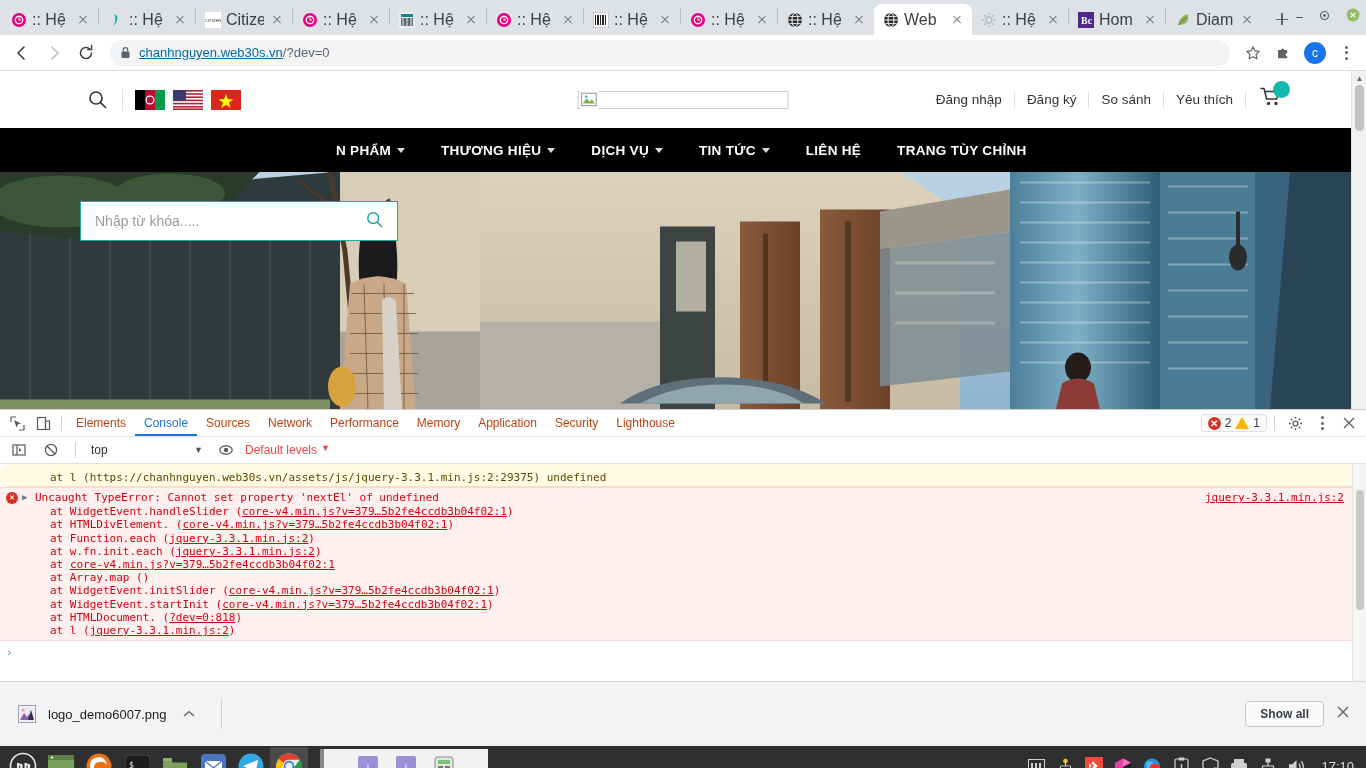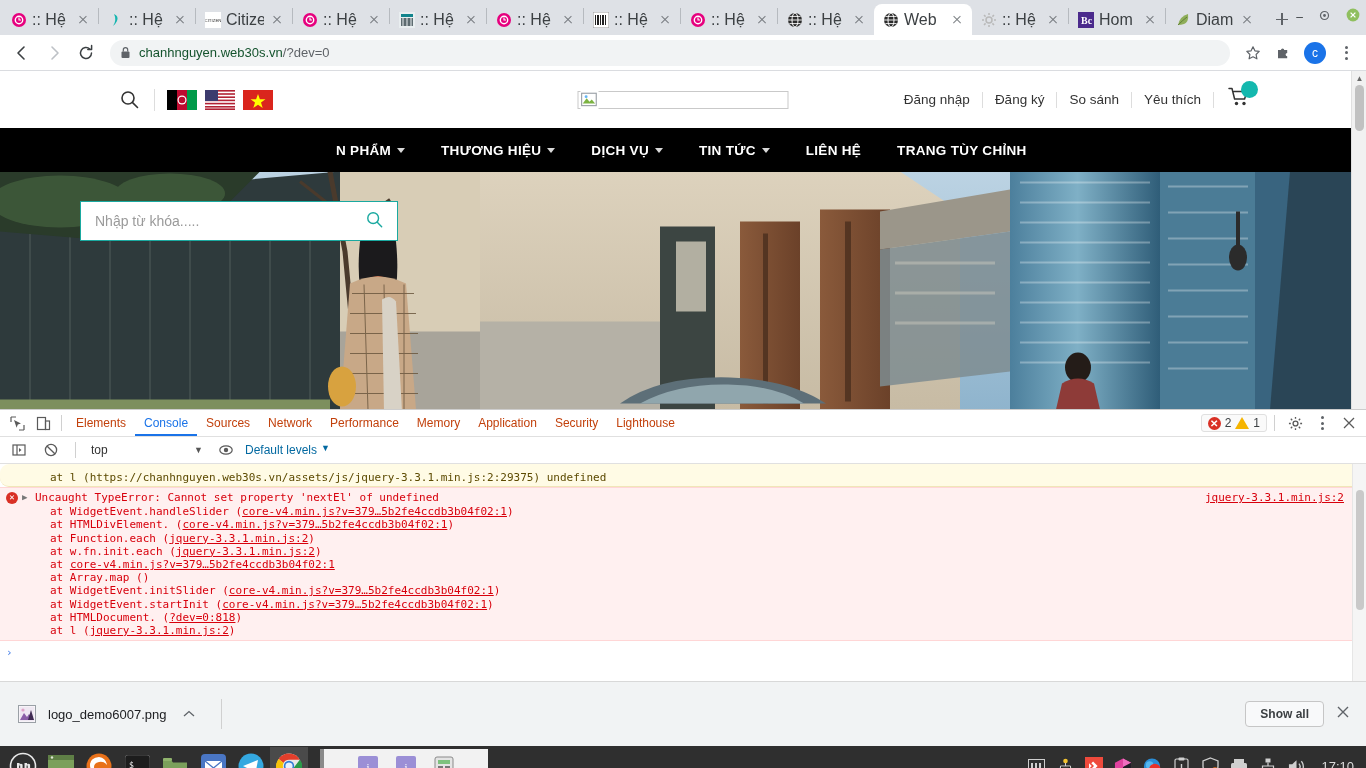--- a/index.html
+++ b/index.html
@@ -67,37 +67,37 @@
     justify-content: center; color: #5f6368; font-size: 17px;
     border-radius: 50%;
   }
   .navbtn.disabled { color: #bdc1c6; }
   .urlbox {
     flex: 1; height: 26px; background: #f1f3f4; border-radius: 13px;
     display: flex; align-items: center; padding: 0 10px; gap: 8px;
     margin: 0 6px; font-size: 13px; color: #202124;
   }
   .lock { width: 11px; height: 13px; position: relative; flex:none; }
-  .url-host { color: #14532d; }
+  .url-host { color: #0369a1; text-decoration: underline; }
   .url-path { color: #5f6368; }
   .omni-icon { width: 26px; height: 26px; display:flex; align-items:center;
     justify-content:center; color:#5f6368; font-size:15px; }
   .avatar {
     width: 22px; height: 22px; border-radius: 50%; background: #1a73e8;
     color: #fff; font-size: 12px; display: flex; align-items: center;
     justify-content: center; margin: 0 4px;
   }
   .kebab { width: 24px; display:flex; flex-direction:column; align-items:center;
     gap:2.5px; }
   .kebab i { width:3px; height:3px; border-radius:50%; background:#5f6368; display:block; }
 
   
   .page { height: 338px; position: relative; background: #fff; overflow: hidden; }
   .site-top {
-    height: 57px; display: flex; align-items: center; padding: 0 116px;
+    height: 57px; display: flex; align-items: center; padding: 0 84px;
     position: relative; background:#fff;
   }
   .searchbtn { font-size: 18px; color: #333; width: 26px; display:flex;
     justify-content:center; }
   .vdiv { width: 1px; height: 22px; background: #ddd; margin: 0 12px; }
   .flags { display: flex; gap: 8px; align-items: center; }
   .flag { width: 30px; height: 20px; display: block; }
   .logo-ph {
     position: absolute; left: 50%; transform: translateX(-50%);
     width: 211px; height: 18px; border: 1px solid #c9c9c9; background:#fff;
@@ -190,21 +190,21 @@
   .ctx-select {
     display: flex; align-items: center; justify-content: space-between;
     width: 120px; height: 19px; font-size: 12px; color: #333; padding: 0 4px;
   }
   .filter-input {
     flex: 1; max-width: 340px; height: 19px; border: 1px solid #c4c4c4;
     border-radius: 2px; padding: 0 5px; font-size: 12px; color: #333;
     outline: none; font-family: "Liberation Sans", sans-serif;
   }
   .filter-input::placeholder { color: #999; }
-  .levels { font-size: 12px; color: #0369a1; display:flex; gap:4px; align-items:flex-start; }
+  .levels { font-size: 12px; color: #ef4444; display:flex; gap:4px; align-items:flex-start; }
   .console-body {
     flex: 1; overflow: hidden; position: relative;
     font-family: "DejaVu Sans Mono", monospace; font-size: 11px;
   }
   .msg-warn {
     background: #fffbe5; border-bottom: 1px solid #f0e6b8; padding: 1px 0 2px 0;
     color: #5c4a00;
     border-radius: 9px;
   }
   .msg-err {

